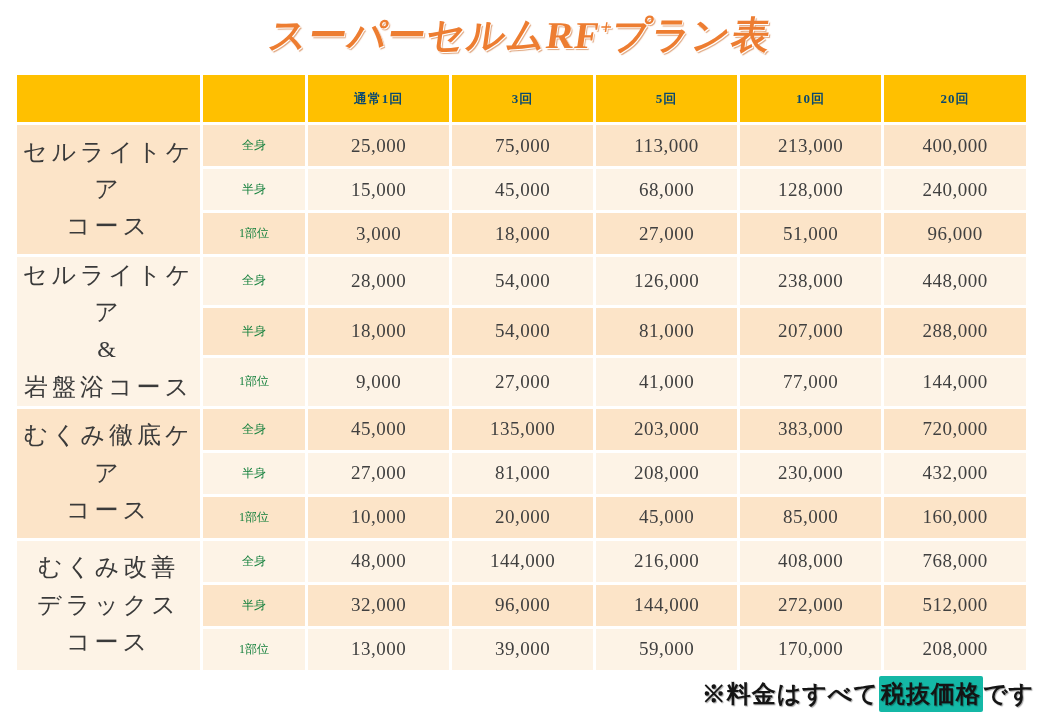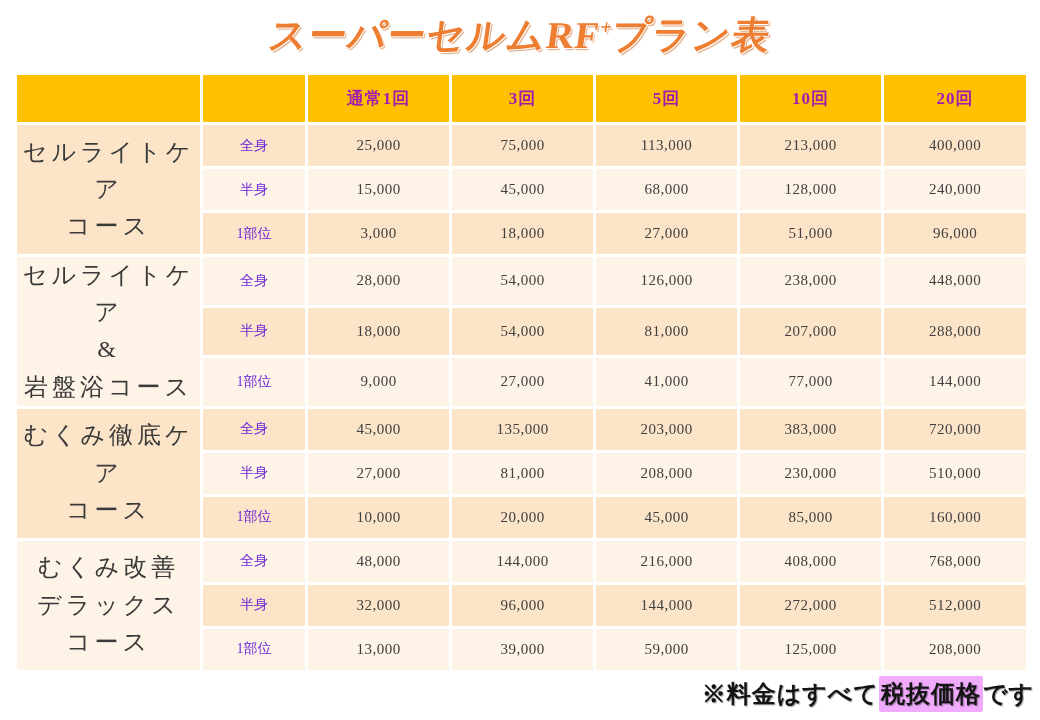--- a/index.html
+++ b/index.html
@@ -32,52 +32,52 @@
   }
   .plan-table td, .plan-table th {
     border: 3px solid #ffffff;
     text-align: center;
     vertical-align: middle;
     overflow: hidden;
   }
   .plan-table thead tr { height: 50px; }
   .plan-table thead th {
     background: #FFC000;
-    color: #a21caf;
+    color: #0c4a6e;
     font-weight: bold;
-    font-size: 17px;
+    font-size: 13px;
     letter-spacing: 1px;
   }
   .plan-table tbody tr { height: 44px; }
   .plan-table tbody tr:nth-child(odd) td { background: #FCE4C8; }
   .plan-table tbody tr:nth-child(even) td { background: #FDF3E6; }
 
   .course-cell {
     font-size: 24px;
     color: #3a3a3a;
     letter-spacing: 4px;
     line-height: 1.55;
   }
-  .part-cell { font-size: 14px; color: #6d28d9; }
-  .price-cell { font-size: 15px; color: #404040; letter-spacing: 0.5px; }
+  .part-cell { font-size: 12px; color: #15803d; }
+  .price-cell { font-size: 19px; color: #404040; letter-spacing: 0.5px; }
 
   
   .footer-note {
     position: absolute;
     right: 6px;
     top: 678px;
     font-size: 24px;
     font-weight: bold;
     color: #141414;
     letter-spacing: 1px;
     text-shadow: 1px 1px 1px rgba(0,0,0,0.35);
     white-space: nowrap;
   }
   .tax-highlight {
-    background: #f0abfc;
+    background: #14b8a6;
     padding: 5px 2px;
     border-radius: 2px;
   }
 </style>
 </head>
 <body>
 
 <div class="title-wrap">
   <span class="page-title"><span>スーパーセルムRF</span><sup>+</sup><span>プラン表</span></span>
 </div>
@@ -175,21 +175,21 @@
       <td class="price-cell">203,000</td>
       <td class="price-cell">383,000</td>
       <td class="price-cell">720,000</td>
     </tr>
     <tr>
       <td class="part-cell">半身</td>
       <td class="price-cell">27,000</td>
       <td class="price-cell">81,000</td>
       <td class="price-cell">208,000</td>
       <td class="price-cell">230,000</td>
-      <td class="price-cell">510,000</td>
+      <td class="price-cell">432,000</td>
     </tr>
     <tr>
       <td class="part-cell">1部位</td>
       <td class="price-cell">10,000</td>
       <td class="price-cell">20,000</td>
       <td class="price-cell">45,000</td>
       <td class="price-cell">85,000</td>
       <td class="price-cell">160,000</td>
     </tr>
 
@@ -212,21 +212,21 @@
       <td class="price-cell">96,000</td>
       <td class="price-cell">144,000</td>
       <td class="price-cell">272,000</td>
       <td class="price-cell">512,000</td>
     </tr>
     <tr>
       <td class="part-cell">1部位</td>
       <td class="price-cell">13,000</td>
       <td class="price-cell">39,000</td>
       <td class="price-cell">59,000</td>
-      <td class="price-cell">125,000</td>
+      <td class="price-cell">170,000</td>
       <td class="price-cell">208,000</td>
     </tr>
   </tbody>
 </table>
 
 <div class="footer-note">
   <span>※料金はすべて</span><span class="tax-highlight">税抜価格</span><span>です</span>
 </div>
 
 </body></html>

